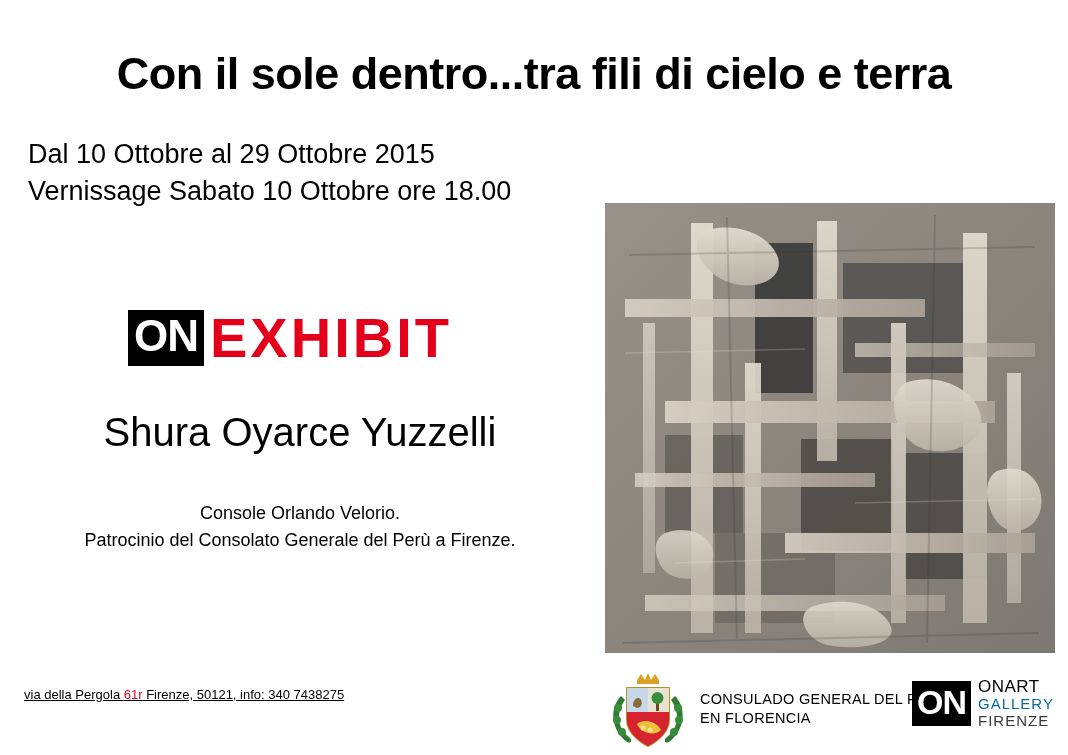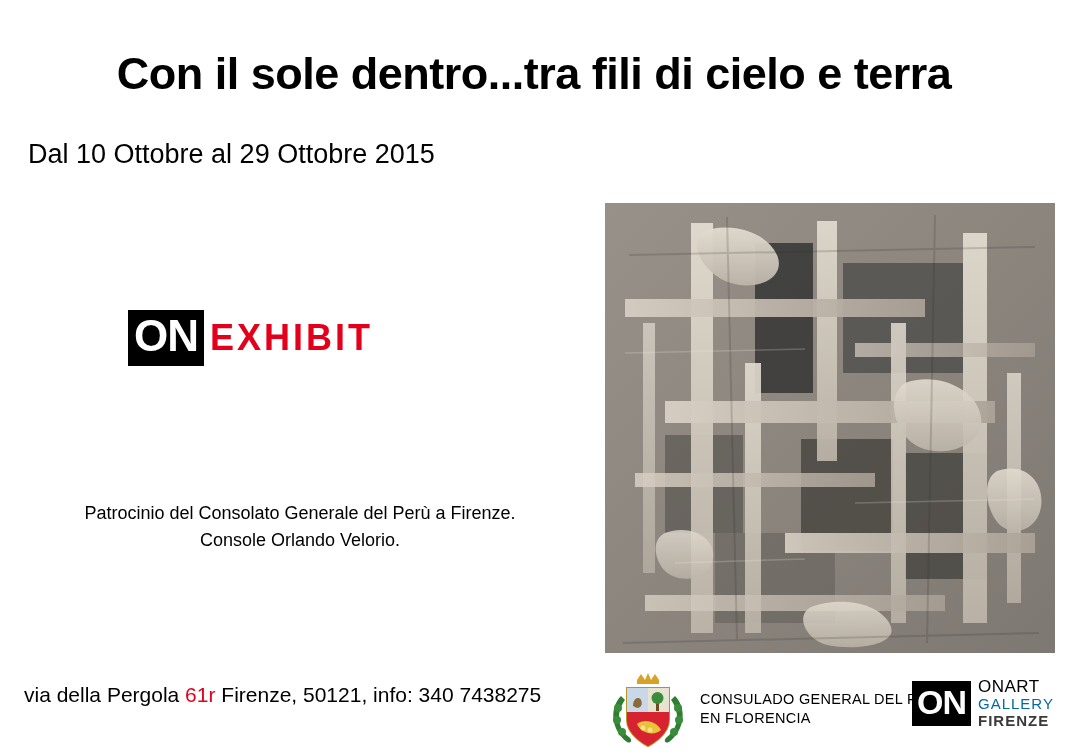--- a/index.html
+++ b/index.html
@@ -59,21 +59,21 @@
     color: #ffffff;
     font-size: 44px;
     font-weight: bold;
     line-height: 1;
     padding: 4px 6px 8px 6px;
     letter-spacing: -1px;
     display: inline-block;
   }
   .exhibit-word {
     color: #e3001b;
-    font-size: 36px;
+    font-size: 56px;
     font-weight: bold;
     letter-spacing: 3px;
     margin-left: 6px;
     line-height: 1;
   }
 
   
   .artist {
     position: absolute;
     top: 410px;
@@ -105,22 +105,23 @@
     background: #8d8781;
     overflow: hidden;
   }
   .artwork svg { display: block; }
 
   
   .footer-text {
     position: absolute;
     left: 24px;
     top: 680px;
-    font-size: 21px;
+    font-size: 13px;
     line-height: 30px;
+    text-decoration: underline;
   }
   .footer-text .r-red { color: #e3001b; }
   .footer-text div { white-space: nowrap; }
 
   
   .consulate-crest {
     position: absolute;
     left: 607px;
     top: 668px;
     width: 82px;
@@ -152,42 +153,44 @@
     letter-spacing: -1px;
   }
   .onart-lines {
     margin-left: 7px;
     font-size: 15px;
     line-height: 17px;
     letter-spacing: 1px;
   }
   .onart-lines .l1 { font-weight: normal; font-size: 17px; letter-spacing: 0.5px; }
   .onart-lines .l2 { color: #0369a1; }
-  .onart-lines .l3 { color: #3a3a3a; font-weight: bold; }
+  .onart-lines .l3 { color: #3a3a3a; }
 </style>
 </head>
 <body>
 
 <div class="poster">
 
   <div class="title">Con il sole dentro...tra fili di cielo e terra</div>
 
   <div class="dates">
     <div>Dal 10 Ottobre al 29 Ottobre 2015</div>
+    <div>Vernissage Sabato 10 Ottobre ore 18.00</div>
   </div>
 
   <div class="onexhibit">
     <span class="on-badge">ON</span>
     <span class="exhibit-word">EXHIBIT</span>
   </div>
 
+  <div class="artist">Shura Oyarce Yuzzelli</div>
 
   <div class="patronage">
+    <div>Console Orlando Velorio.</div>
     <div>Patrocinio del Consolato Generale del Perù a Firenze.</div>
-    <div>Console Orlando Velorio.</div>
   </div>
 
   <div class="artwork">
     <svg width="450" height="450" viewBox="0 0 450 450">
       <defs>
         <linearGradient id="bgGrad" x1="0" y1="0" x2="1" y2="1">
           <stop offset="0%" stop-color="#97918a"></stop>
           <stop offset="50%" stop-color="#8b857e"></stop>
           <stop offset="100%" stop-color="#7d7871"></stop>
         </linearGradient>

